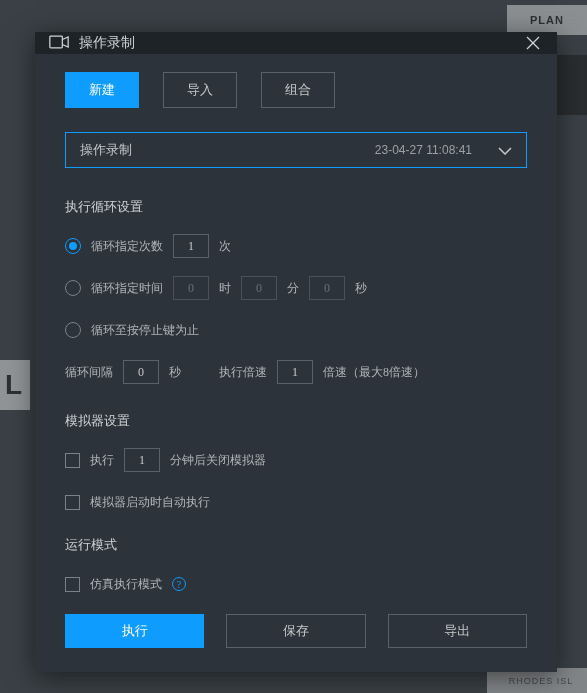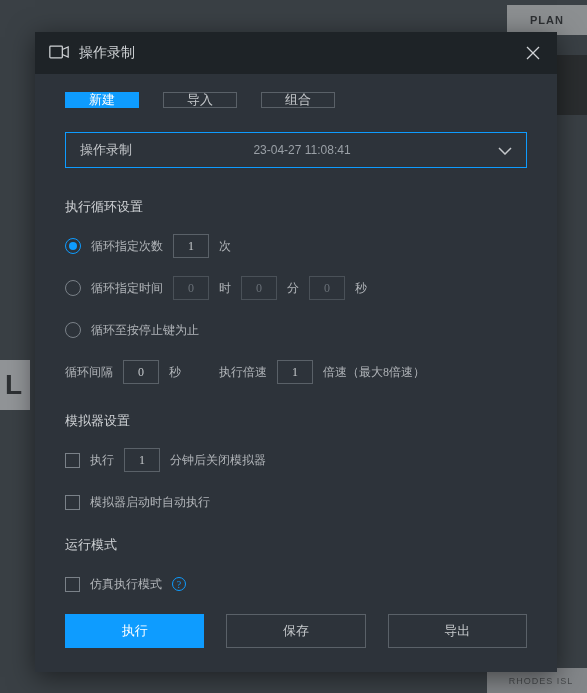--- a/index.html
+++ b/index.html
@@ -33,39 +33,39 @@
       gap: 10px;
     }
     .titlebar .title { color: #d0d3d6; font-size: 14px; }
     .titlebar .spacer { flex: 1; }
     .close-btn { width: 20px; height: 20px; display:flex; align-items:center; justify-content:center; cursor:pointer; color:#d0d3d6; }
     .close-btn svg { width: 14px; height: 14px; }
     .camcorder-icon svg { width: 20px; height: 14px; }
     .content { padding: 18px 30px 0 30px; flex:1; display:flex; flex-direction:column; }
     .tabrow { display:flex; gap: 24px; margin-bottom: 24px; }
     .tab-btn {
-      width: 74px; height: 16px;
+      width: 74px; height: 36px;
       border: 1px solid #5a6168;
       background: transparent;
       color: #c5c8cb;
       display:flex; align-items:center; justify-content:center;
       cursor:pointer; font-size:13px;
     }
     .tab-btn.active { background: #0e9cff; border-color: #0e9cff; color:#fff; }
     .dropdown {
       height: 36px;
       border: 1px solid #0e9cff;
       display:flex; align-items:center;
       padding: 0 14px;
       cursor:pointer;
       margin-bottom: 30px;
       position:relative;
     }
     .dropdown .dd-label { flex:0 0 auto; color:#c5c8cb; }
-    .dropdown .dd-time { flex:1; text-align:center; color:#9aa0a6; padding-right: 40px; font-size:12px; }
+    .dropdown .dd-time { flex:1; text-align:right; color:#9aa0a6; padding-right: 40px; font-size:12px; }
     .dropdown .chevron { position:absolute; right:14px; color:#c5c8cb; }
     .chevron svg { width:14px; height:8px; }
     .section-title { color:#d0d3d6; margin-bottom: 18px; font-size:13px; }
     .row { display:flex; align-items:center; gap:10px; margin-bottom: 18px; min-height: 24px; color:#b0b4b8; font-size:12px;font-family:Liberation Serif, serif; }
     .radio {
       width:16px; height:16px; border-radius:50%;
       border:1.5px solid #7a8188;
       display:flex; align-items:center; justify-content:center;
       cursor:pointer; flex-shrink:0;
     }

